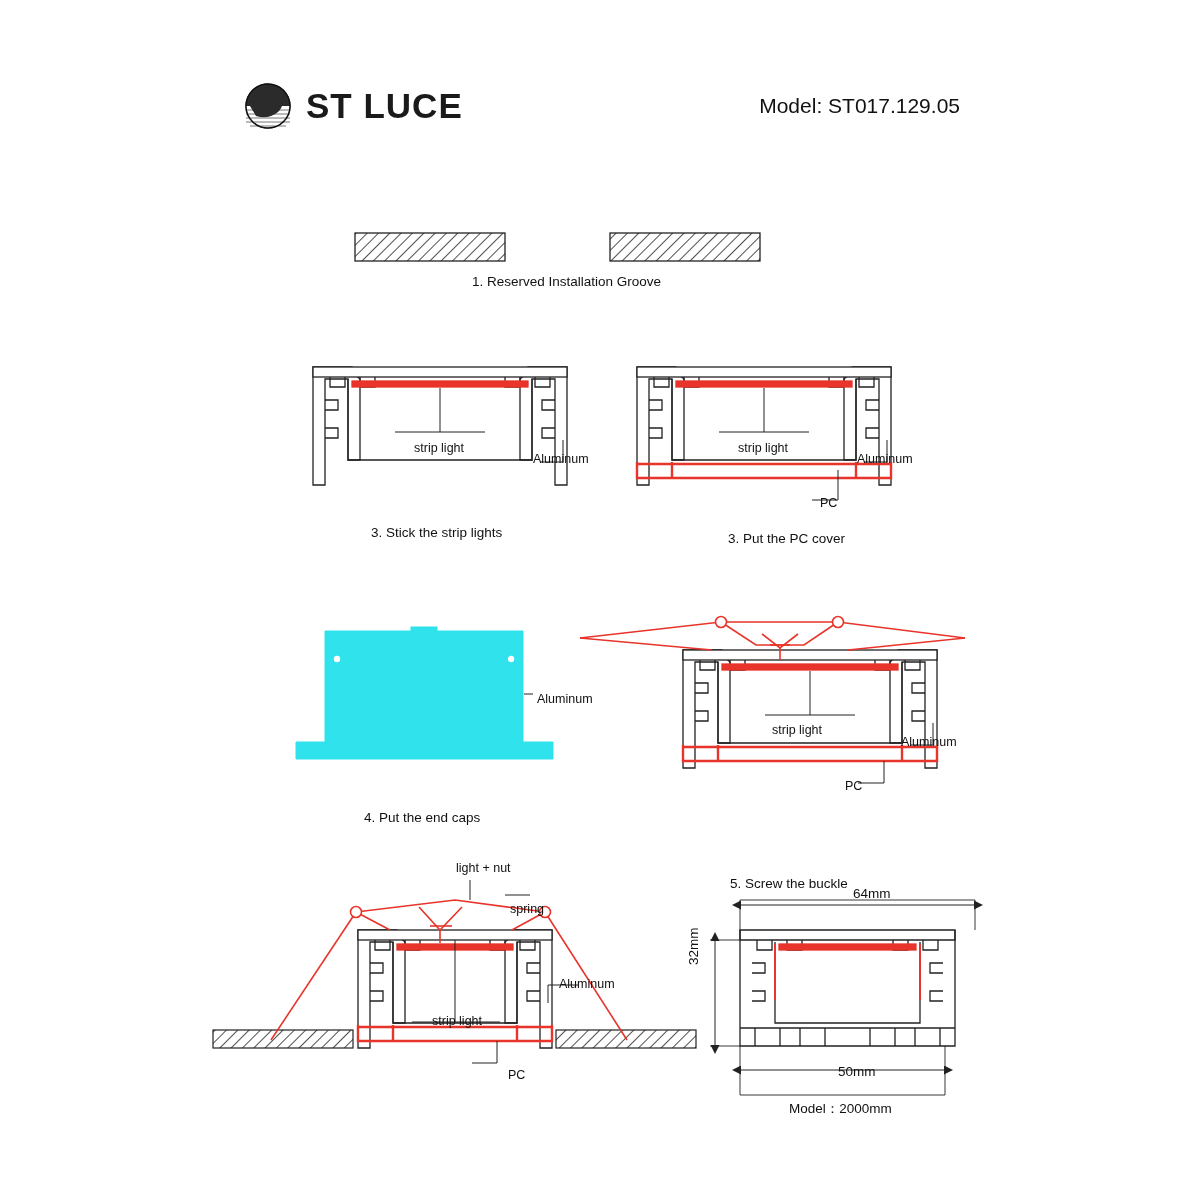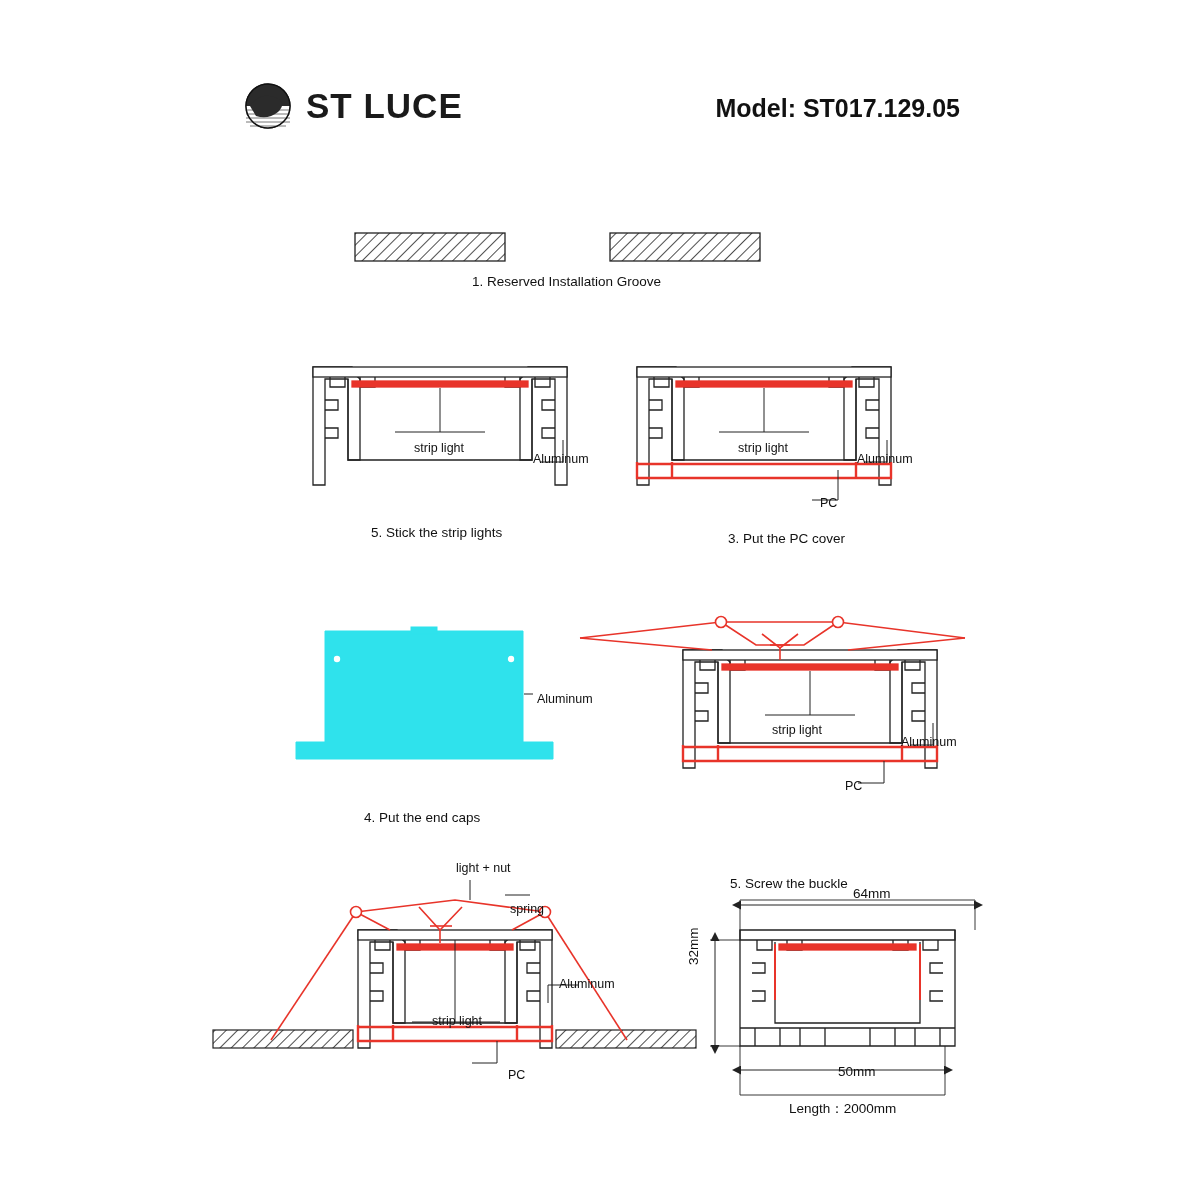--- a/index.html
+++ b/index.html
@@ -46,22 +46,22 @@
     font-size: 35px;
     font-weight: bold;
     letter-spacing: 1px;
     color: #1a1a1a;
     font-family: "Liberation Sans", sans-serif;
   }
   .model-line {
     position: absolute;
     right: 240px;
     top: 34px;
-    font-size: 25px;
-    font-weight: bold;
+    font-size: 21px;
+    font-weight: normal;
     color: #111;
     white-space: nowrap;
   }
 
   
   .caption {
     position: absolute;
     font-size: 13.5px;
     color: #111;
     white-space: nowrap;
@@ -319,21 +319,21 @@
       <line x1="715" y1="940" x2="715" y2="1046" stroke="#222" stroke-width="1" marker-start="url(#arrL)" marker-end="url(#arrR)"></line>
       <line x1="710" y1="940" x2="740" y2="940" stroke="#222" stroke-width="0.9"></line>
       <line x1="710" y1="1046" x2="740" y2="1046" stroke="#222" stroke-width="0.9"></line>
     </g>
   </svg>
 
   <div class="caption" style="left:472px; top:274px;">1.  Reserved Installation Groove</div>
 
   <div class="lbl" style="left:414px; top:441px;">strip light</div>
   <div class="lbl" style="left:533px; top:452px;">Aluminum</div>
-  <div class="caption" style="left:371px; top:525px;">5.   Stick the strip lights</div>
+  <div class="caption" style="left:371px; top:525px;">3.   Stick the strip lights</div>
 
   <div class="lbl" style="left:738px; top:441px;">strip light</div>
   <div class="lbl" style="left:857px; top:452px;">Aluminum</div>
   <div class="lbl" style="left:820px; top:496px;">PC</div>
   <div class="caption" style="left:705px; top:531px;margin-left:23px;">3.  Put the PC cover</div>
 
   <div class="lbl" style="left:537px; top:692px;">Aluminum</div>
   <div class="caption" style="left:364px; top:810px;">4.  Put the end caps</div>
 
   <div class="lbl" style="left:772px; top:723px;">strip light</div>
@@ -343,15 +343,15 @@
 
   <div class="lbl" style="left:456px; top:861px;">light + nut</div>
   <div class="lbl" style="left:510px; top:886px;margin-top:16px;">spring</div>
   <div class="lbl" style="left:432px; top:1014px;">strip light</div>
   <div class="lbl" style="left:559px; top:977px;">Aluminum</div>
   <div class="lbl" style="left:508px; top:1068px;">PC</div>
 
   <div class="caption" style="left:824px; top:886px;margin-left:29px;">64mm</div>
   <div class="caption" style="left:838px; top:1064px;">50mm</div>
   <div class="caption" style="left:686px; top:965px; transform: rotate(-90deg); transform-origin: left top;">32mm</div>
-  <div class="caption" style="left:789px; top:1100px;">Length：2000mm</div>
+  <div class="caption" style="left:789px; top:1100px;">Model：2000mm</div>
 
 </div>
 
 </body></html>

